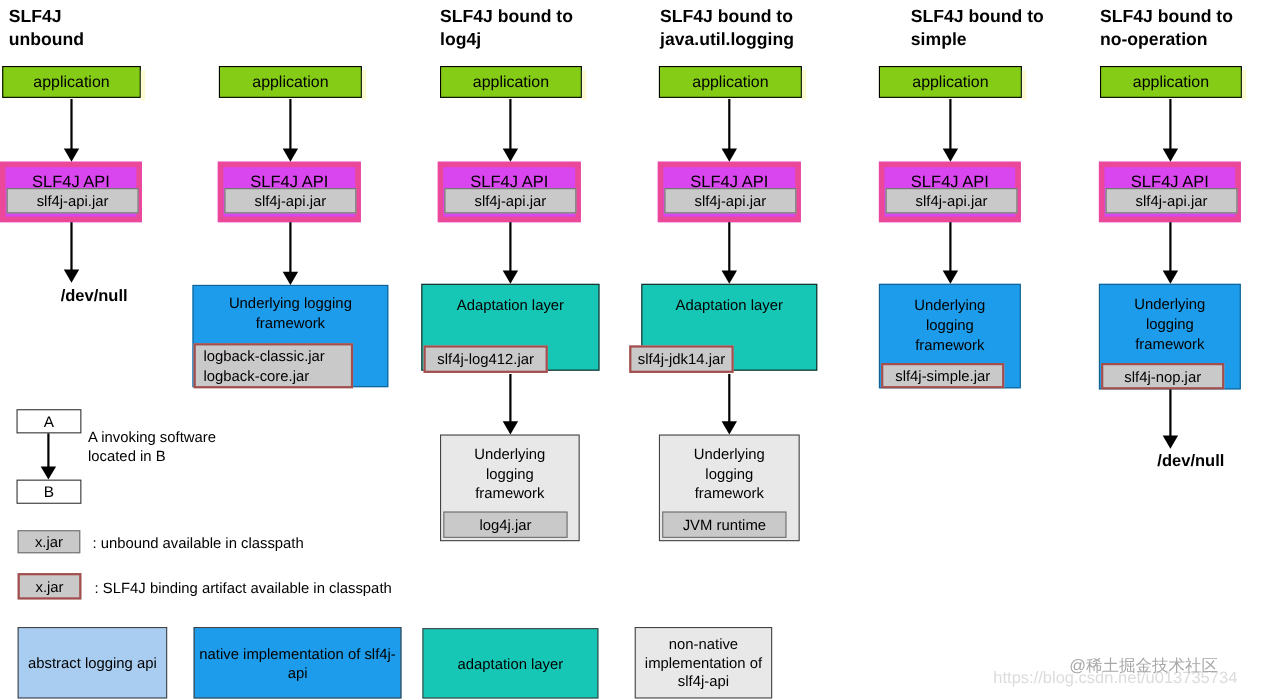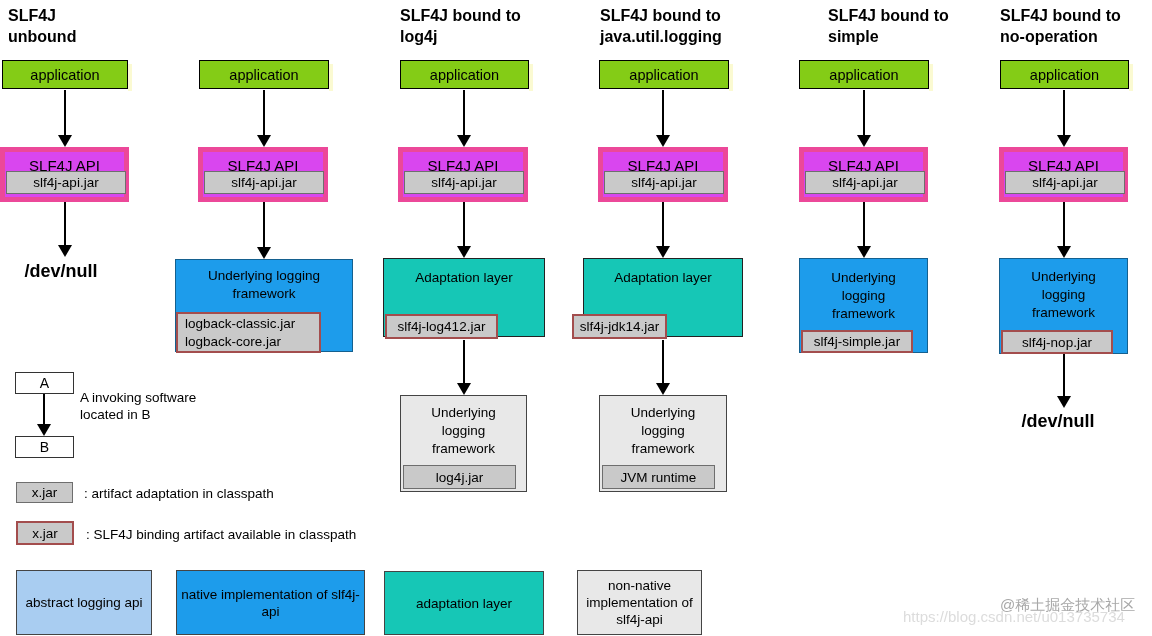--- a/index.html
+++ b/index.html
@@ -16,21 +16,21 @@
   .api-label{text-align:center;margin-top:5px;font-size:15px;}
   .jar{background:#c9c9c9;border:1px solid #6e6e6e;display:flex;align-items:center;justify-content:center;
     font-size:13.5px;}
   .api-jar{position:absolute;left:1px;bottom:3px;width:118px;height:21px;}
   .binding{border:2px solid #a34d4d;}
   .fw-blue{background:#1d9ceb;border:1px solid #14608f;}
   .fw-gray{background:#e8e8e8;border:1px solid #444;}
   .adapt{background:#16c7b6;border:1px solid #222;}
   .box-label{text-align:center;font-size:13.5px;line-height:18px;}
   .jar-lines{flex-direction:column;align-items:flex-start;justify-content:center;padding-left:7px;line-height:18px;}
-  .sink{font-weight:bold;font-size:18px;text-align:center;}
+  .sink{font-weight:bold;font-size:15px;text-align:right;}
   .arrow .shaft{position:absolute;left:50%;transform:translateX(-50%);top:0;bottom:10px;width:2px;background:#000;}
   .arrow .head{position:absolute;left:50%;transform:translateX(-50%);bottom:0;width:0;height:0;
     border-left:7px solid transparent;border-right:7px solid transparent;border-top:12px solid #000;}
   .ab-box{background:#fff;border:1px solid #333;display:flex;align-items:center;justify-content:center;font-size:14px;}
   .legend-text{font-size:13.5px;line-height:17px;}
   .cat-box{display:flex;align-items:center;justify-content:center;text-align:center;
     font-size:13.5px;line-height:17px;border:1px solid #444;}
   .wm1{font-size:15px;color:#a8a8a8;}
   .wm2{font-size:15px;color:#dcdcdc;}
 </style>
@@ -180,33 +180,33 @@
 
   <div class="abs ab-box" style="left:15px;top:372px;width:59px;height:22px;">A</div>
   <div class="abs arrow" style="left:37px;top:394px;width:14px;height:42px;">
       <div class="shaft"></div>
       <div class="head"></div>
     </div>
   <div class="abs ab-box" style="left:15px;top:436px;width:59px;height:22px;">B</div>
   <div class="abs legend-text" style="left:80px;top:389px;width:125px;">A invoking software located in B</div>
 
   <div class="abs jar" style="left:16px;top:482px;width:57px;height:21px;">x.jar</div>
-  <div class="abs legend-text" style="left:84px;top:485px;">: artifact adaptation in classpath</div>
+  <div class="abs legend-text" style="left:84px;top:485px;">: unbound available in classpath</div>
   <div class="abs jar binding" style="left:16px;top:521px;width:58px;height:24px;">x.jar</div>
   <div class="abs legend-text" style="left:86px;top:526px;">: SLF4J binding artifact available in classpath</div>
 
   <div class="abs cat-box" style="left:16px;top:570px;width:136px;height:65px;background:#a9cdf1;">
     <span>abstract logging api</span>
   </div>
   <div class="abs cat-box" style="left:176px;top:570px;width:189px;height:65px;background:#1d9ceb;">
     <span>native implementation of slf4j-api</span>
   </div>
   <div class="abs cat-box" style="left:384px;top:571px;width:160px;height:64px;background:#16c7b6;">
     <span>adaptation layer</span>
   </div>
   <div class="abs cat-box" style="left:577px;top:570px;width:125px;height:65px;background:#e8e8e8;">
     <span style="max-width:110px;">non-native implementation of slf4j-api</span>
   </div>
 
   <div class="abs wm2" style="left:903px;top:608px;">https://blog.csdn.net/u013735734</div>
-  <div class="abs wm1" style="left:972px;top:596px;margin-left:28px;">@稀土掘金技术社区</div>
+  <div class="abs wm1" style="left:972px;top:596px;">@稀土掘金技术社区</div>
 
 </div>
 
 </body></html>

